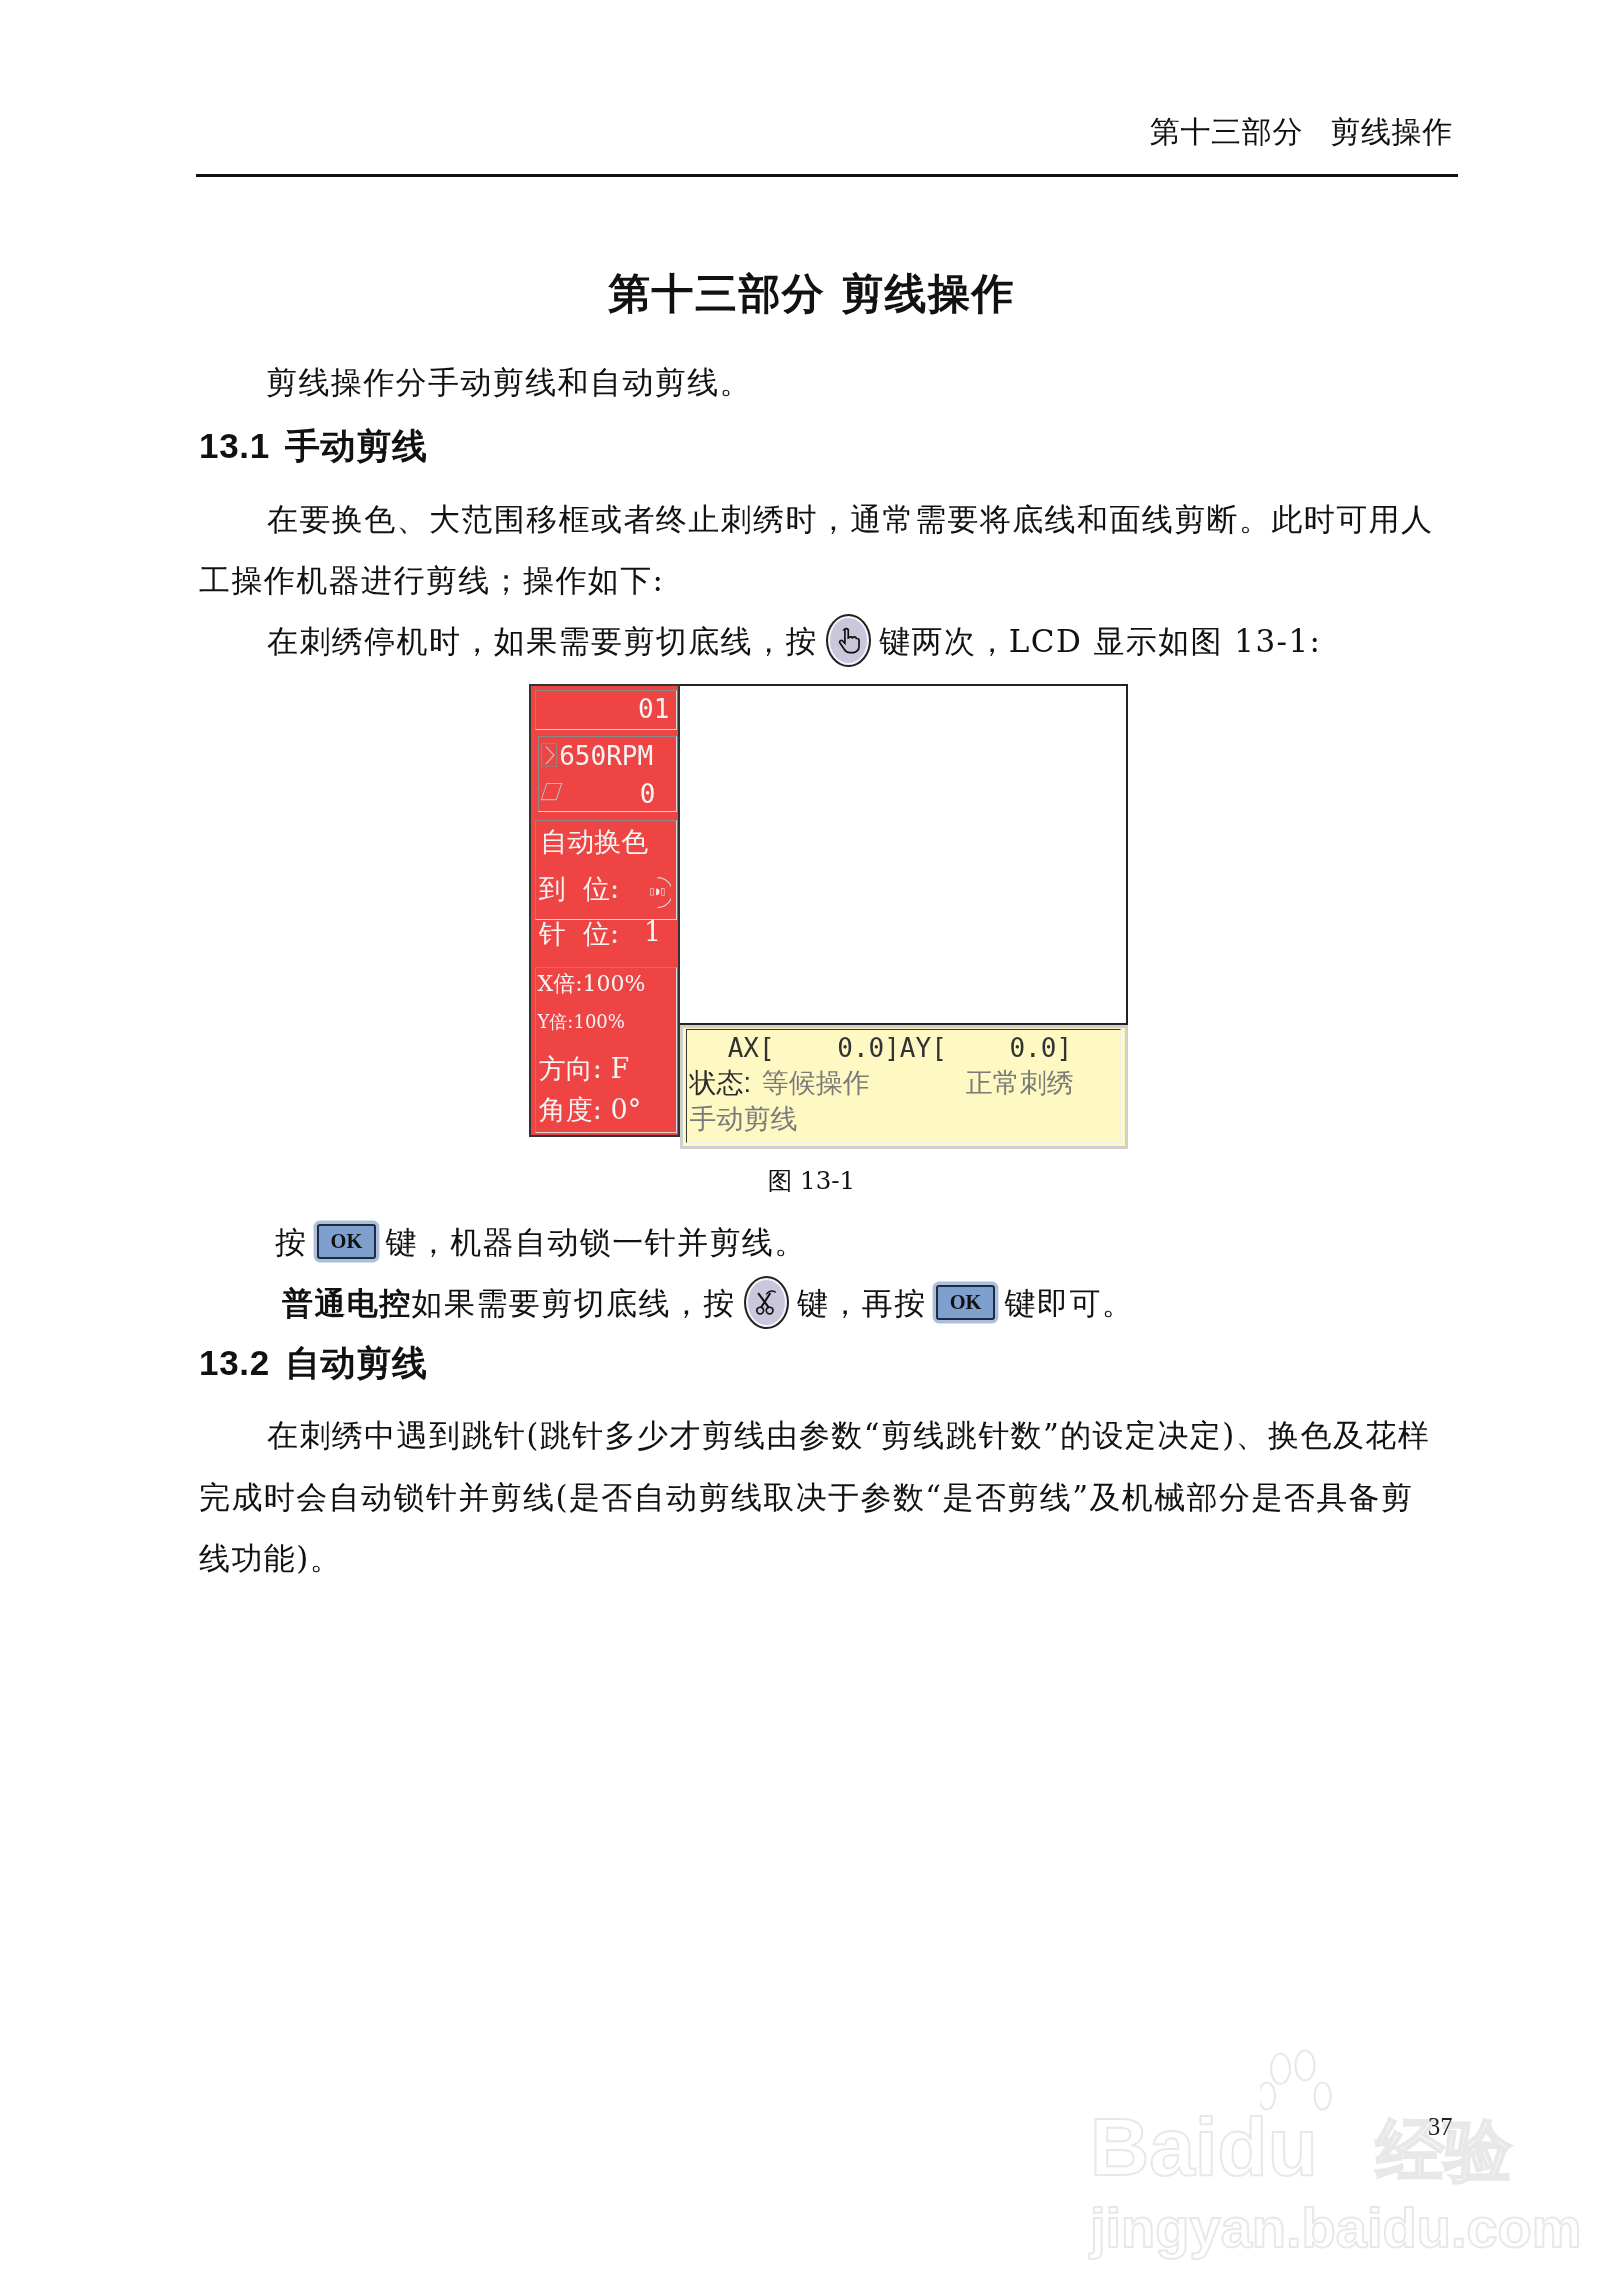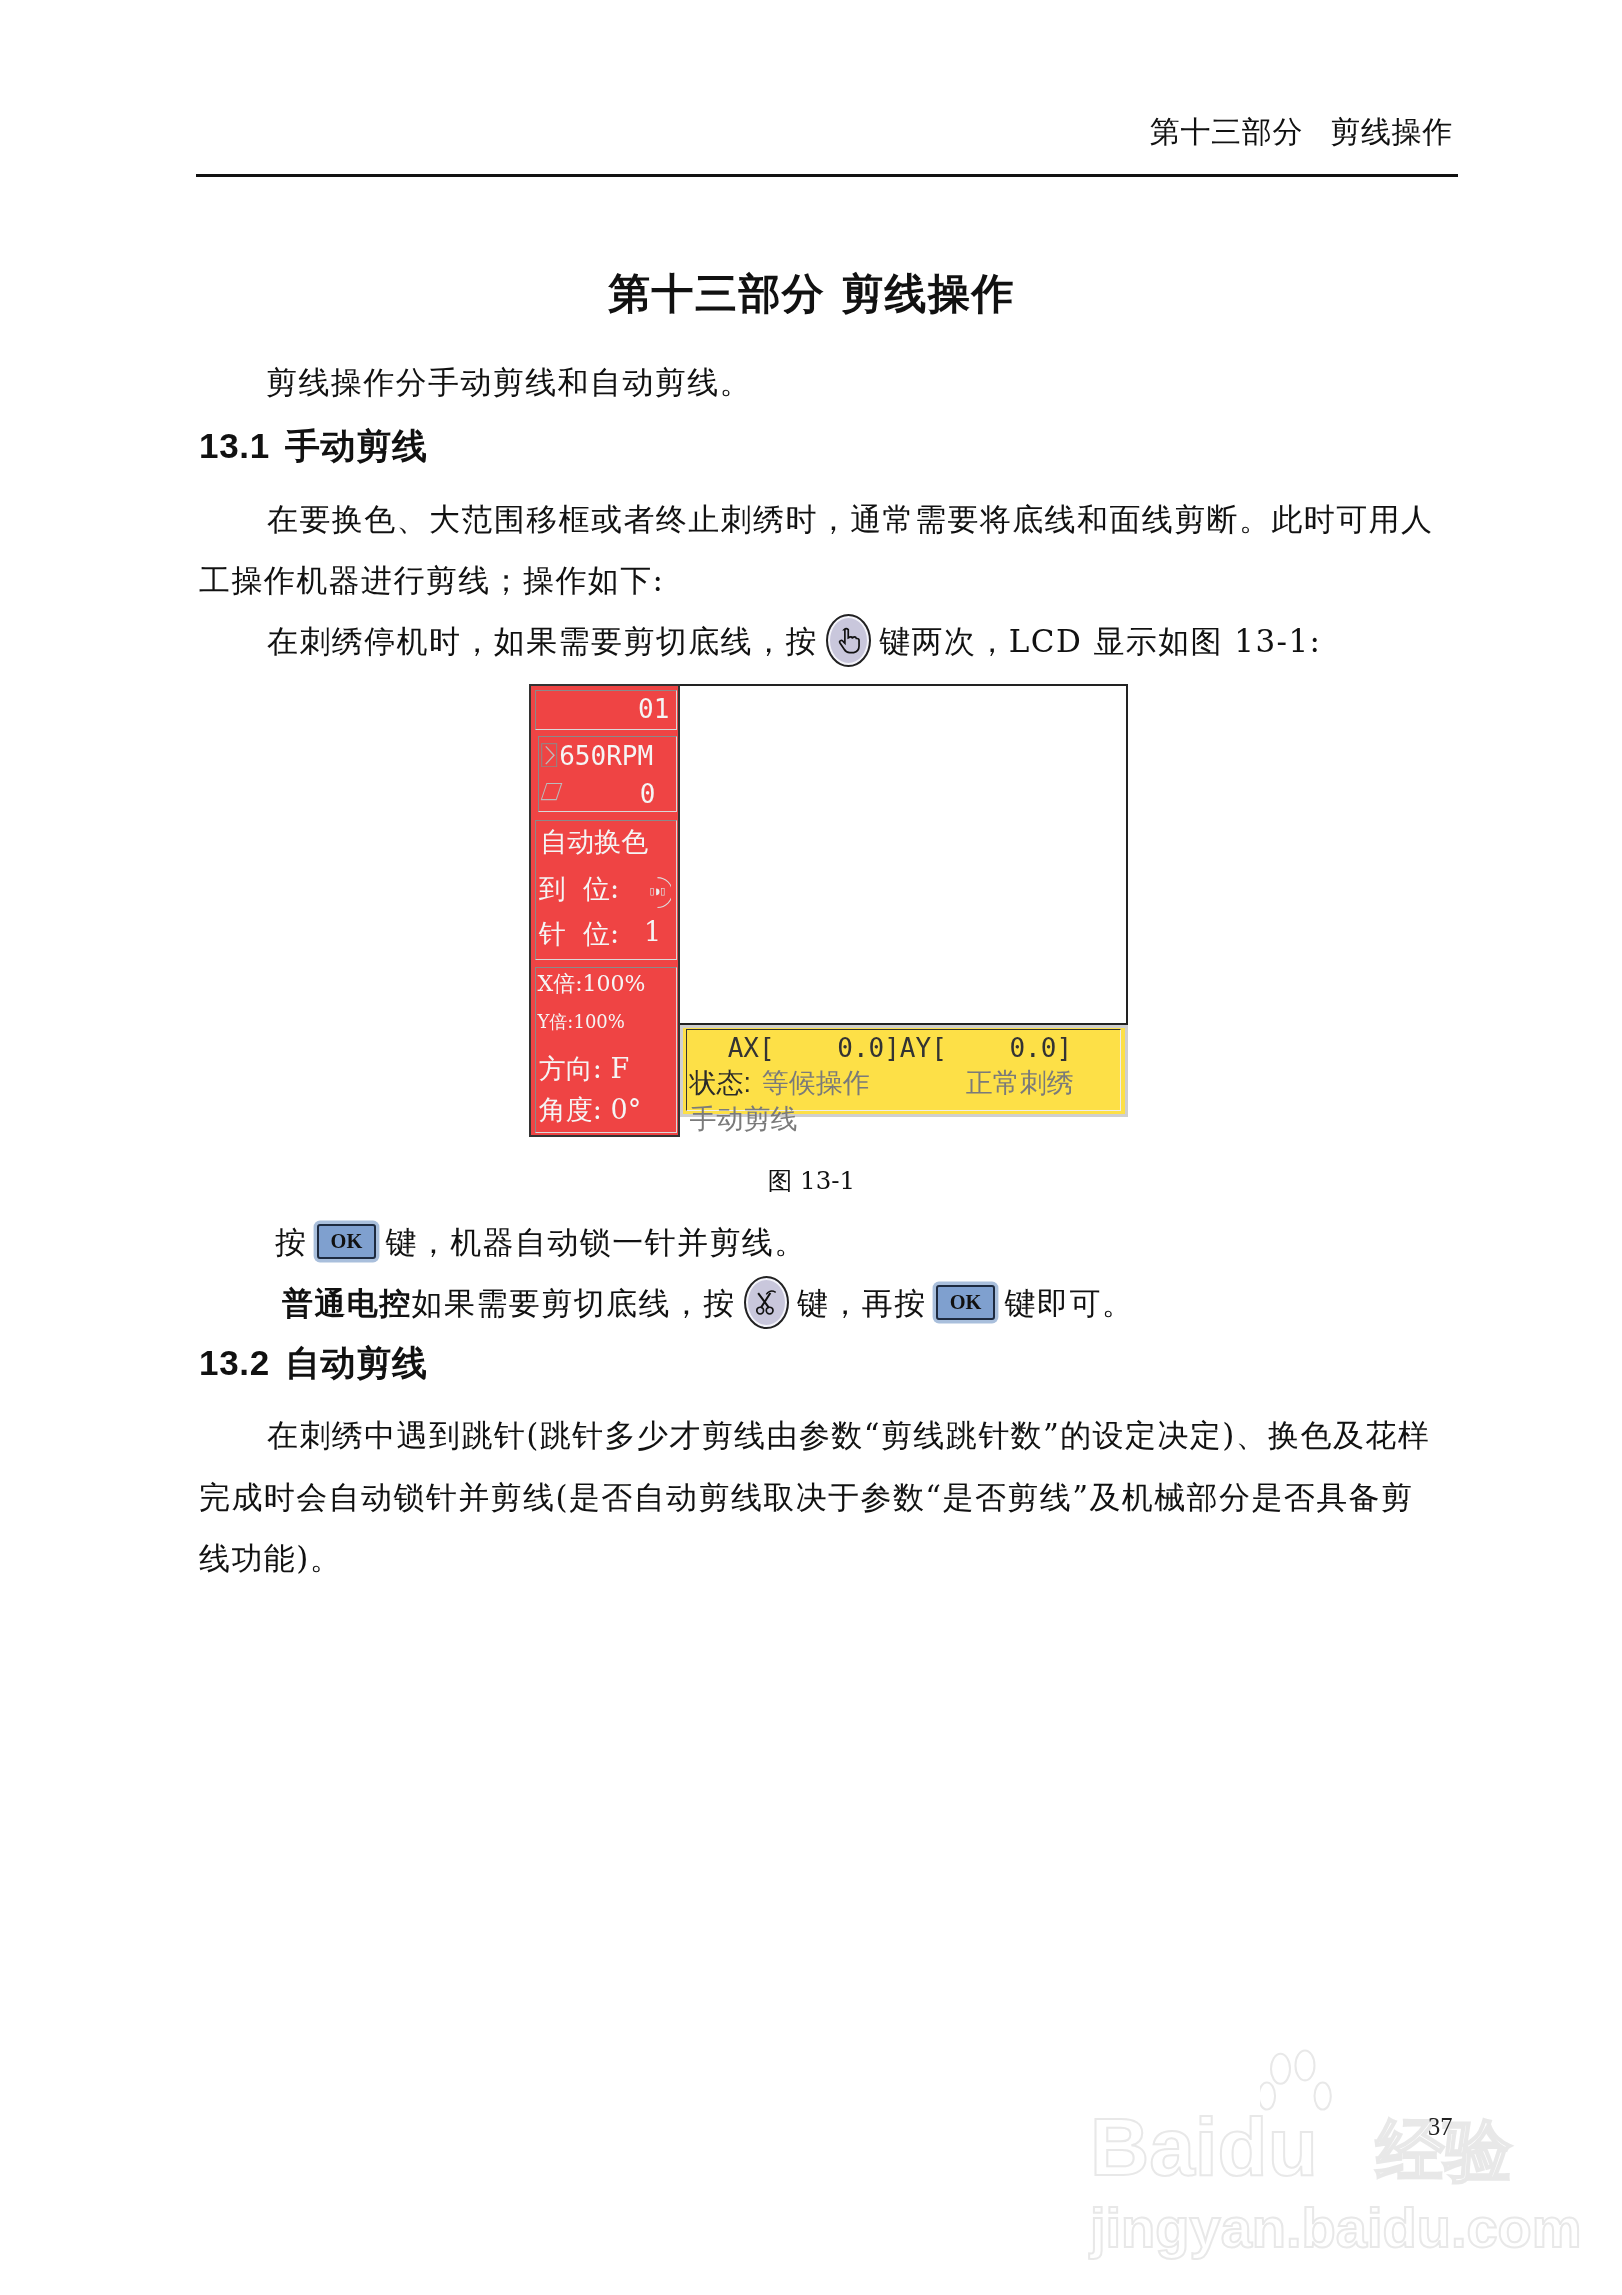--- a/index.html
+++ b/index.html
@@ -25,21 +25,21 @@
             box-shadow:0 0 0 3.4px #a9bfdc; margin:0 9.5px; text-align:center; font-family:"Liberation Serif", serif;
             font-weight:bold; font-size:20.4px; line-height:31px; color:#111; top:-2.7px; letter-spacing:0; }
 
   
   .lcd { left:529px; top:684px; width:600px; height:453px; }
   .lcd-left { position:absolute; left:0; top:0; width:151px; height:453px; background:#ef4444; border:2px solid #333; box-sizing:border-box; }
   .lcd-box { position:absolute; left:4.1px; width:142px; border:1.4px solid #d9d9d9; box-sizing:border-box; border-top-color:#8a8a8a; border-left-color:#8a8a8a; }
   .lcd-txt { position:absolute; color:#f5f5f5; font-family:"DejaVu Sans Mono", monospace; font-size:26px; white-space:pre; }
   .lcd-cn { position:absolute; color:#f5f5f5; font-family:"DejaVu Serif", serif; font-size:27px; white-space:pre; }
   .lcd-main { position:absolute; left:151px; top:0; width:448px; height:341px; background:#fff; border:2px solid #222; border-left:none; box-sizing:border-box; }
-  .lcd-status { position:absolute; left:151px; top:341px; width:448px; height:92px; background:#fde047; border:3.4px solid #cfcfcf; box-sizing:border-box; }
+  .lcd-status { position:absolute; left:151px; top:341px; width:448px; height:124px; background:#fef9c3; border:3.4px solid #cfcfcf; box-sizing:border-box; }
   .lcd-status-inner { position:absolute; left:2.7px; top:1.4px; right:4.1px; bottom:2.7px; border:1.4px solid #333; border-right-color:#eee; border-bottom-color:#eee; }
   .st-coord { position:absolute; left:41px; top:2.7px; font-family:"DejaVu Sans Mono", monospace; font-size:26px; color:#333; white-space:pre; }
   .st-row { position:absolute; font-family:Liberation Sans, sans-serif; font-size:27px; white-space:pre; }
   .dark { color:#2a2a2a; }
   .grey { color:#7a7a7a; }
 
   .caption { left:0; width:1623px; top:1164px; text-align:center; font-size:24.5px; }
   .pagenum { left:1428px; top:2113px; font-family:"Liberation Serif", serif; font-size:24.5px; color:#222; }
 
   
@@ -81,21 +81,21 @@
       <svg class="abs" style="left:2.7px; top:5.5px;" width="16.4" height="24.5" viewBox="0 0 24 36">
           <rect x="1" y="1" width="22" height="34" fill="none" stroke="#8a8a8a" stroke-width="1.5"></rect>
           <path d="M7 5 L19 18 L7 31" fill="none" stroke="#bbb" stroke-width="2"></path>
         </svg>
       <div class="lcd-txt" style="left:20.4px; top:4.1px;">650RPM</div>
       <svg class="abs" style="left:1.4px; top:45px;" width="23" height="19" viewBox="0 0 34 28">
           <path d="M10 2 L32 2 L24 26 L2 26 Z" fill="none" stroke="#bbb" stroke-width="1.5"></path>
         </svg>
       <div class="lcd-txt" style="right:20.4px; top:42px;">0</div>
     </div>
-    <div class="lcd-box" style="top:134px; height:140px;padding-left:16px;">
+    <div class="lcd-box" style="top:134px; height:100px;padding-left:16px;">
       <div class="lcd-cn" style="left:4.1px; top:2.7px;">自动换色</div>
       <div class="lcd-cn" style="left:2.7px; top:50px;">到  位:</div>
       <svg class="abs" style="left:112px; top:55px;" width="23" height="33" viewBox="0 0 34 48">
           <path d="M14 2 A22 22 0 0 1 14 46" fill="none" stroke="#ddd" stroke-width="1.5"></path>
           <rect x="4" y="18" width="4" height="10" fill="none" stroke="#ddd" stroke-width="1"></rect>
           <path d="M12 18 a5 5 0 0 1 0 10 z" fill="#eee"></path>
           <rect x="20" y="18" width="4" height="10" fill="none" stroke="#ddd" stroke-width="1"></rect>
         </svg>
       <div class="lcd-cn" style="left:2.7px; top:95px;">针  位:</div>
       <div class="lcd-cn" style="left:108px; top:95px;">1</div>

